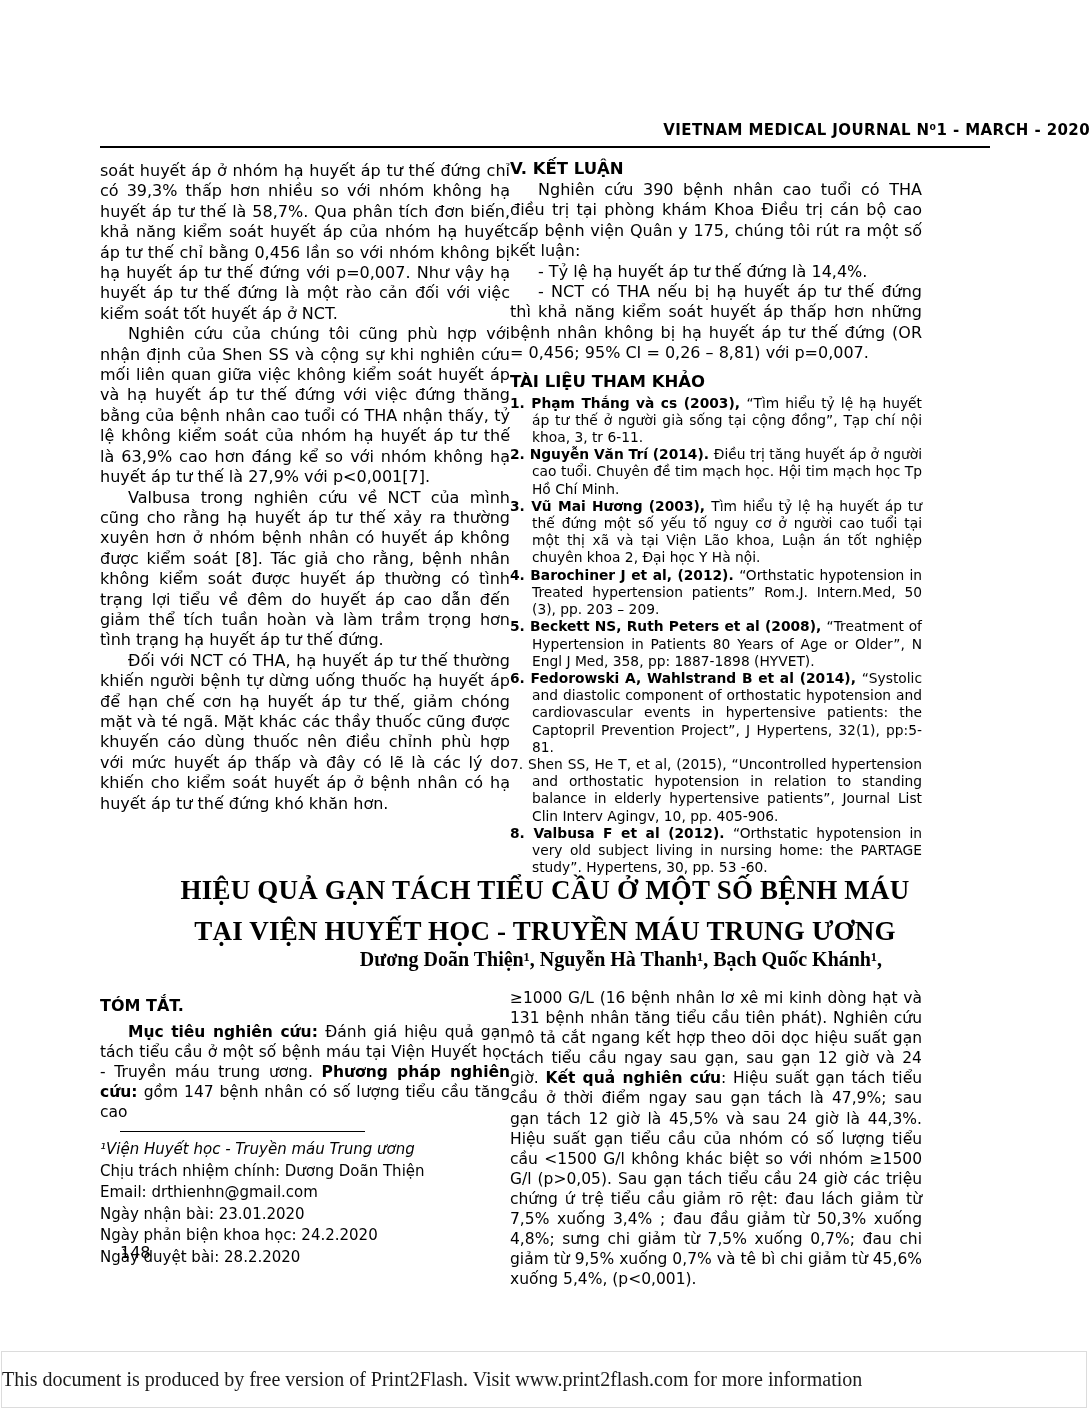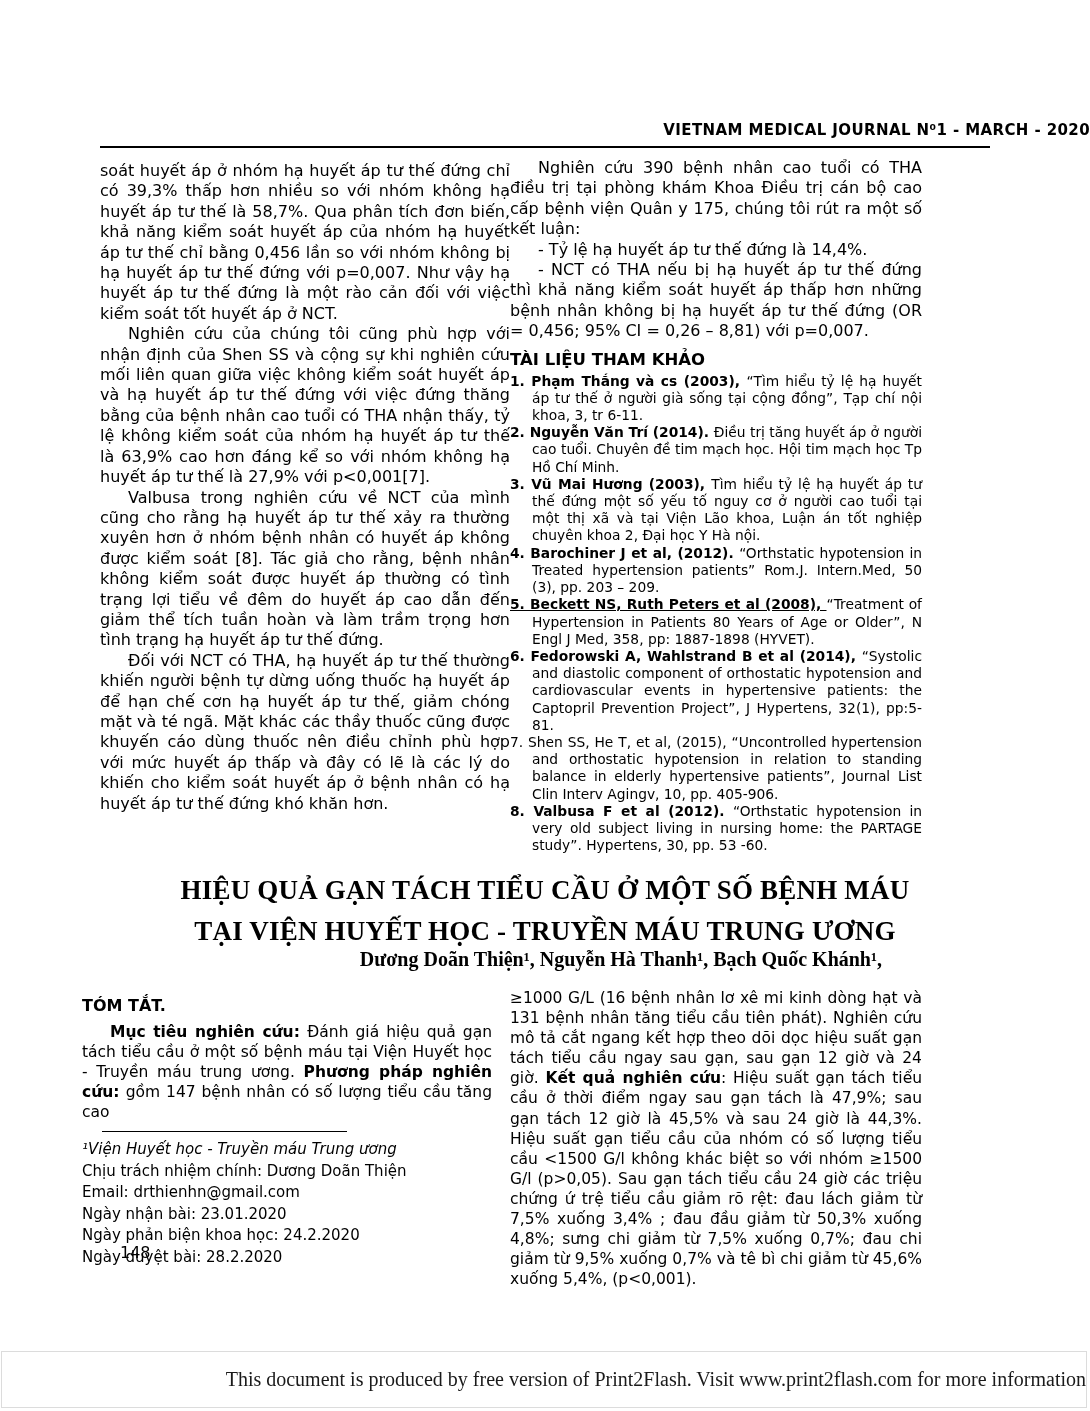--- a/index.html
+++ b/index.html
@@ -30,64 +30,65 @@
   .article-title {
     position:absolute; top:870px; left:0; width:100%; text-align:center;
     font-family:"Liberation Serif", serif; font-weight:bold; font-size:27px; line-height:41px;
     letter-spacing:0.2px;
   }
   .authors {
     position:absolute; top:945px; right:208px; text-align:left;
     font-family:"Liberation Serif", serif; font-weight:bold; font-size:20px; line-height:28px;
   }
   
-  .col2-left  { position:absolute; left:82px; top:995px; width:410px; }
+  .col2-left  { position:absolute; left:100px; top:995px; width:410px; }
   .col2-right { position:absolute; left:510px; top:988px; width:412px; }
   .tomtat { font-size:16px; margin-bottom:5px; }
   .abs-p { margin:0; font-size:15.5px; line-height:20.1px; text-align:justify; }
   .col2-left .abs-p { text-indent:28px; }
   
   .footnote-rule { margin-top:9px; margin-left:20px; width:245px; height:1px; background:#000; }
   .footnote { margin-top:7px; font-size:15px; line-height:21.5px; }
   .fn-aff { font-style:italic; }
   .page-number { position:absolute; left:120px; top:1243px; font-size:16px; }
   
   .footer {
     position:absolute; left:1px; top:1351px; width:1086px; height:57px;
     border:1px solid #dcdcdc; box-sizing:border-box;
-    display:flex; align-items:center; justify-content:flex-end;
+    display:flex; align-items:center; justify-content:flex-start;
     font-family:"Liberation Serif", serif; font-size:20px; color:#1a1a1a;
   }
 </style>
 </head>
 <body>
 
 <div class="page">
 
   <div class="header-text">VIETNAM MEDICAL JOURNAL N⁰1 - MARCH - 2020</div>
   <div class="header-rule"></div>
 
   <div class="left-col">
     <p class="body-p noindent">soát huyết áp ở nhóm hạ huyết áp tư thế đứng chỉ có 39,3% thấp hơn nhiều so với nhóm không hạ huyết áp tư thế là 58,7%. Qua phân tích đơn biến, khả năng kiểm soát huyết áp của nhóm hạ huyết áp tư thế chỉ bằng 0,456 lần so với nhóm không bị hạ huyết áp tư thế đứng với p=0,007. Như vậy hạ huyết áp tư thế đứng là một rào cản đối với việc kiểm  soát tốt huyết áp ở NCT.</p>
     <p class="body-p">Nghiên cứu của chúng tôi cũng phù hợp với nhận định của Shen SS và cộng sự khi nghiên cứu mối liên quan giữa việc không kiểm soát huyết áp và hạ huyết áp tư thế đứng với việc đứng thăng bằng của bệnh nhân cao tuổi có THA nhận thấy, tỷ lệ không kiểm soát của nhóm hạ huyết áp tư thế là 63,9% cao hơn đáng kể so với nhóm không  hạ huyết áp tư thế là 27,9% với p&lt;0,001[7].</p>
     <p class="body-p">Valbusa trong nghiên cứu về NCT của mình cũng cho rằng hạ huyết áp tư thế xảy ra thường xuyên hơn ở nhóm bệnh nhân có huyết áp không được kiểm soát [8]. Tác giả cho rằng, bệnh nhân không kiểm soát được huyết áp thường có tình trạng lợi tiểu về đêm do huyết áp cao dẫn đến giảm thể tích tuần hoàn và làm trầm trọng hơn tình trạng hạ huyết áp tư thế đứng.</p>
     <p class="body-p">Đối với NCT có THA, hạ huyết áp tư thế thường khiến người bệnh tự dừng uống thuốc hạ huyết áp để hạn chế cơn hạ huyết áp tư thế, giảm chóng mặt và té ngã. Mặt khác các thầy thuốc cũng được khuyến cáo dùng thuốc nên điều chỉnh phù hợp với mức huyết áp thấp và đây có lẽ là các lý do khiến cho kiểm soát huyết áp ở bệnh nhân có hạ huyết áp tư thế đứng khó khăn hơn.</p>
   </div>
 
   <div class="right-col">
+    <h3 class="sec-heading">V. KẾT LUẬN</h3>
     <p class="body-p">Nghiên cứu 390 bệnh nhân cao tuổi có THA điều trị tại phòng khám Khoa Điều trị cán bộ cao cấp bệnh viện Quân y 175, chúng tôi rút ra một số kết luận:</p>
     <p class="body-p">- Tỷ lệ hạ huyết áp tư thế đứng là 14,4%.</p>
     <p class="body-p">- NCT có THA nếu bị hạ huyết áp tư thế đứng thì khả năng kiểm soát huyết áp thấp hơn những bệnh nhân không bị hạ huyết áp tư thế đứng (OR = 0,456; 95% CI = 0,26 – 8,81) với p=0,007.</p>
     <h3 class="sec-heading refs-heading">TÀI LIỆU THAM KHẢO</h3>
     <div class="refs">
       <p class="ref"><span style="font-weight: bold;">1. Phạm Thắng và cs (2003), </span><span>“Tìm hiểu tỷ lệ hạ huyết áp tư thế ở người già sống tại cộng đồng”, Tạp chí nội khoa, 3, tr 6-11.</span></p>
       <p class="ref"><span style="font-weight: bold;">2. Nguyễn Văn Trí (2014). </span><span>Điều trị tăng huyết áp ở người cao tuổi. Chuyên đề tim mạch học. Hội tim mạch học Tp Hồ Chí Minh.</span></p>
       <p class="ref"><span style="font-weight: bold;">3. Vũ Mai Hương (2003), </span><span>Tìm hiểu tỷ lệ hạ huyết áp tư thế đứng một số yếu tố nguy cơ ở người cao tuổi tại một thị xã và tại Viện Lão khoa, Luận án tốt nghiệp chuyên khoa 2, Đại học Y Hà nội.</span></p>
       <p class="ref"><span style="font-weight: bold;">4. Barochiner J et al, (2012). </span><span>“Orthstatic hypotension in Treated hypertension patients” Rom.J. Intern.Med, 50 (3), pp. 203 – 209.</span></p>
-      <p class="ref"><span style="font-weight: bold; text-decoration: underline;">5. Beckett NS, Ruth Peters et al (2008), </span><span>“Treatment of Hypertension in Patients 80 Years of Age or Older”, N Engl J Med, 358, pp: 1887-1898 (HYVET).</span></p>
+      <p class="ref"><span style="font-weight: bold;">5. Beckett NS, Ruth Peters et al (2008), </span><span>“Treatment of Hypertension in Patients 80 Years of Age or Older”, N Engl J Med, 358, pp: 1887-1898 (HYVET).</span></p>
       <p class="ref"><span style="font-weight: bold;">6. Fedorowski A, Wahlstrand B et al (2014), </span><span>“Systolic and diastolic component of orthostatic hypotension and cardiovascular events in hypertensive patients: the Captopril Prevention Project”, J Hypertens, 32(1), pp:5-81.</span></p>
       <p class="ref"><span style="font-weight: normal;">7. Shen SS, He T, et al, (2015), </span><span>“Uncontrolled hypertension and orthostatic hypotension in relation to standing balance in elderly hypertensive patients”, Journal List Clin Interv Agingv, 10, pp. 405-906.</span></p>
       <p class="ref"><span style="font-weight: bold;">8. Valbusa F et al (2012). </span><span>“Orthstatic hypotension in very old subject living in nursing home: the PARTAGE study”. Hypertens, 30, pp. 53 -60.</span></p>
     </div>
   </div>
 
   <div class="article-title">
     <div>HIỆU QUẢ GẠN TÁCH TIỂU CẦU Ở MỘT SỐ BỆNH MÁU</div>
     <div>TẠI VIỆN HUYẾT HỌC - TRUYỀN MÁU TRUNG ƯƠNG</div>
   </div>

